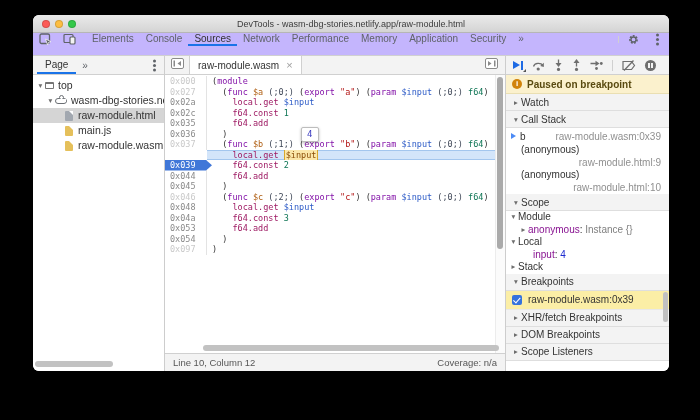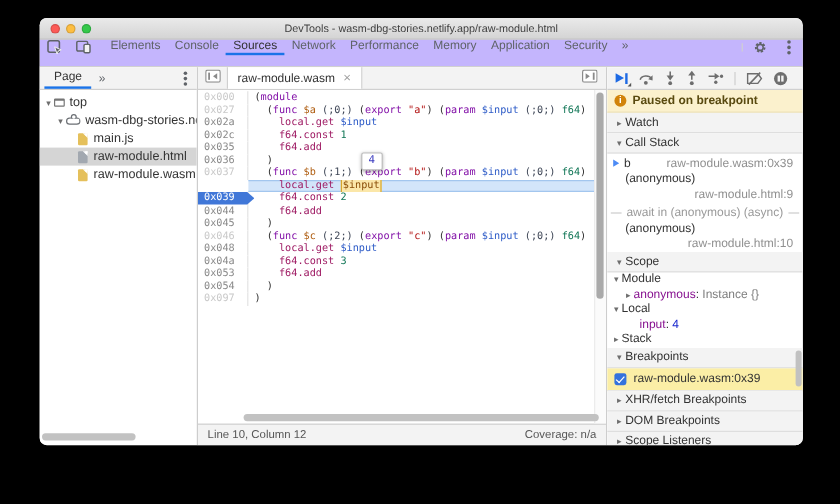--- a/index.html
+++ b/index.html
@@ -162,29 +162,29 @@
           <div class="tree-row" style="padding-left: 3px;">
             <span class="tri">▾</span>
             <span class="frame-icon"></span>
             <span>top</span>
           </div>
           <div class="tree-row" style="padding-left: 13px;">
             <span class="tri">▾</span>
             <span class="cloud-icon"></span>
             <span>wasm-dbg-stories.netlify.app</span>
           </div>
+          <div class="tree-row selected" style="padding-left: 23px;">
+            <span class="tri"></span>
+            <span class="doc gray"></span>
+            <span>raw-module.html</span>
+          </div>
           <div class="tree-row" style="padding-left: 23px;">
             <span class="tri"></span>
             <span class="doc yellow"></span>
             <span>main.js</span>
-          </div>
-          <div class="tree-row selected" style="padding-left: 23px;">
-            <span class="tri"></span>
-            <span class="doc gray"></span>
-            <span>raw-module.html</span>
           </div>
           <div class="tree-row" style="padding-left: 23px;">
             <span class="tri"></span>
             <span class="doc yellow"></span>
             <span>raw-module.wasm</span>
           </div>
         </div>
       <div class="nav-hscroll"></div>
     </div>
 
@@ -360,25 +360,20 @@
       <div id="stack-rows" style="display:flex;flex-direction:column;flex:none;">
           <div class="stack-row1">
             <span class="marker"></span>
             <span class="fname">b</span>
             <span class="floc">raw-module.wasm:0x39</span>
           </div>
           <div class="stack-block">
             <div class="stack-name">(anonymous)</div>
             <div class="stack-loc">raw-module.html:9</div>
           </div>
-          <div class="async-row">
-            <span class="hline hl-l"></span>
-            <span>await in (anonymous) (async)</span>
-            <span class="hline hl-r"></span>
-          </div>
           <div class="stack-block">
             <div class="stack-name">(anonymous)</div>
             <div class="stack-loc">raw-module.html:10</div>
           </div>
         </div>
 
       <div class="sec-hdr">
         <span class="tri">▾</span>
           <span>Scope</span>
       </div>

